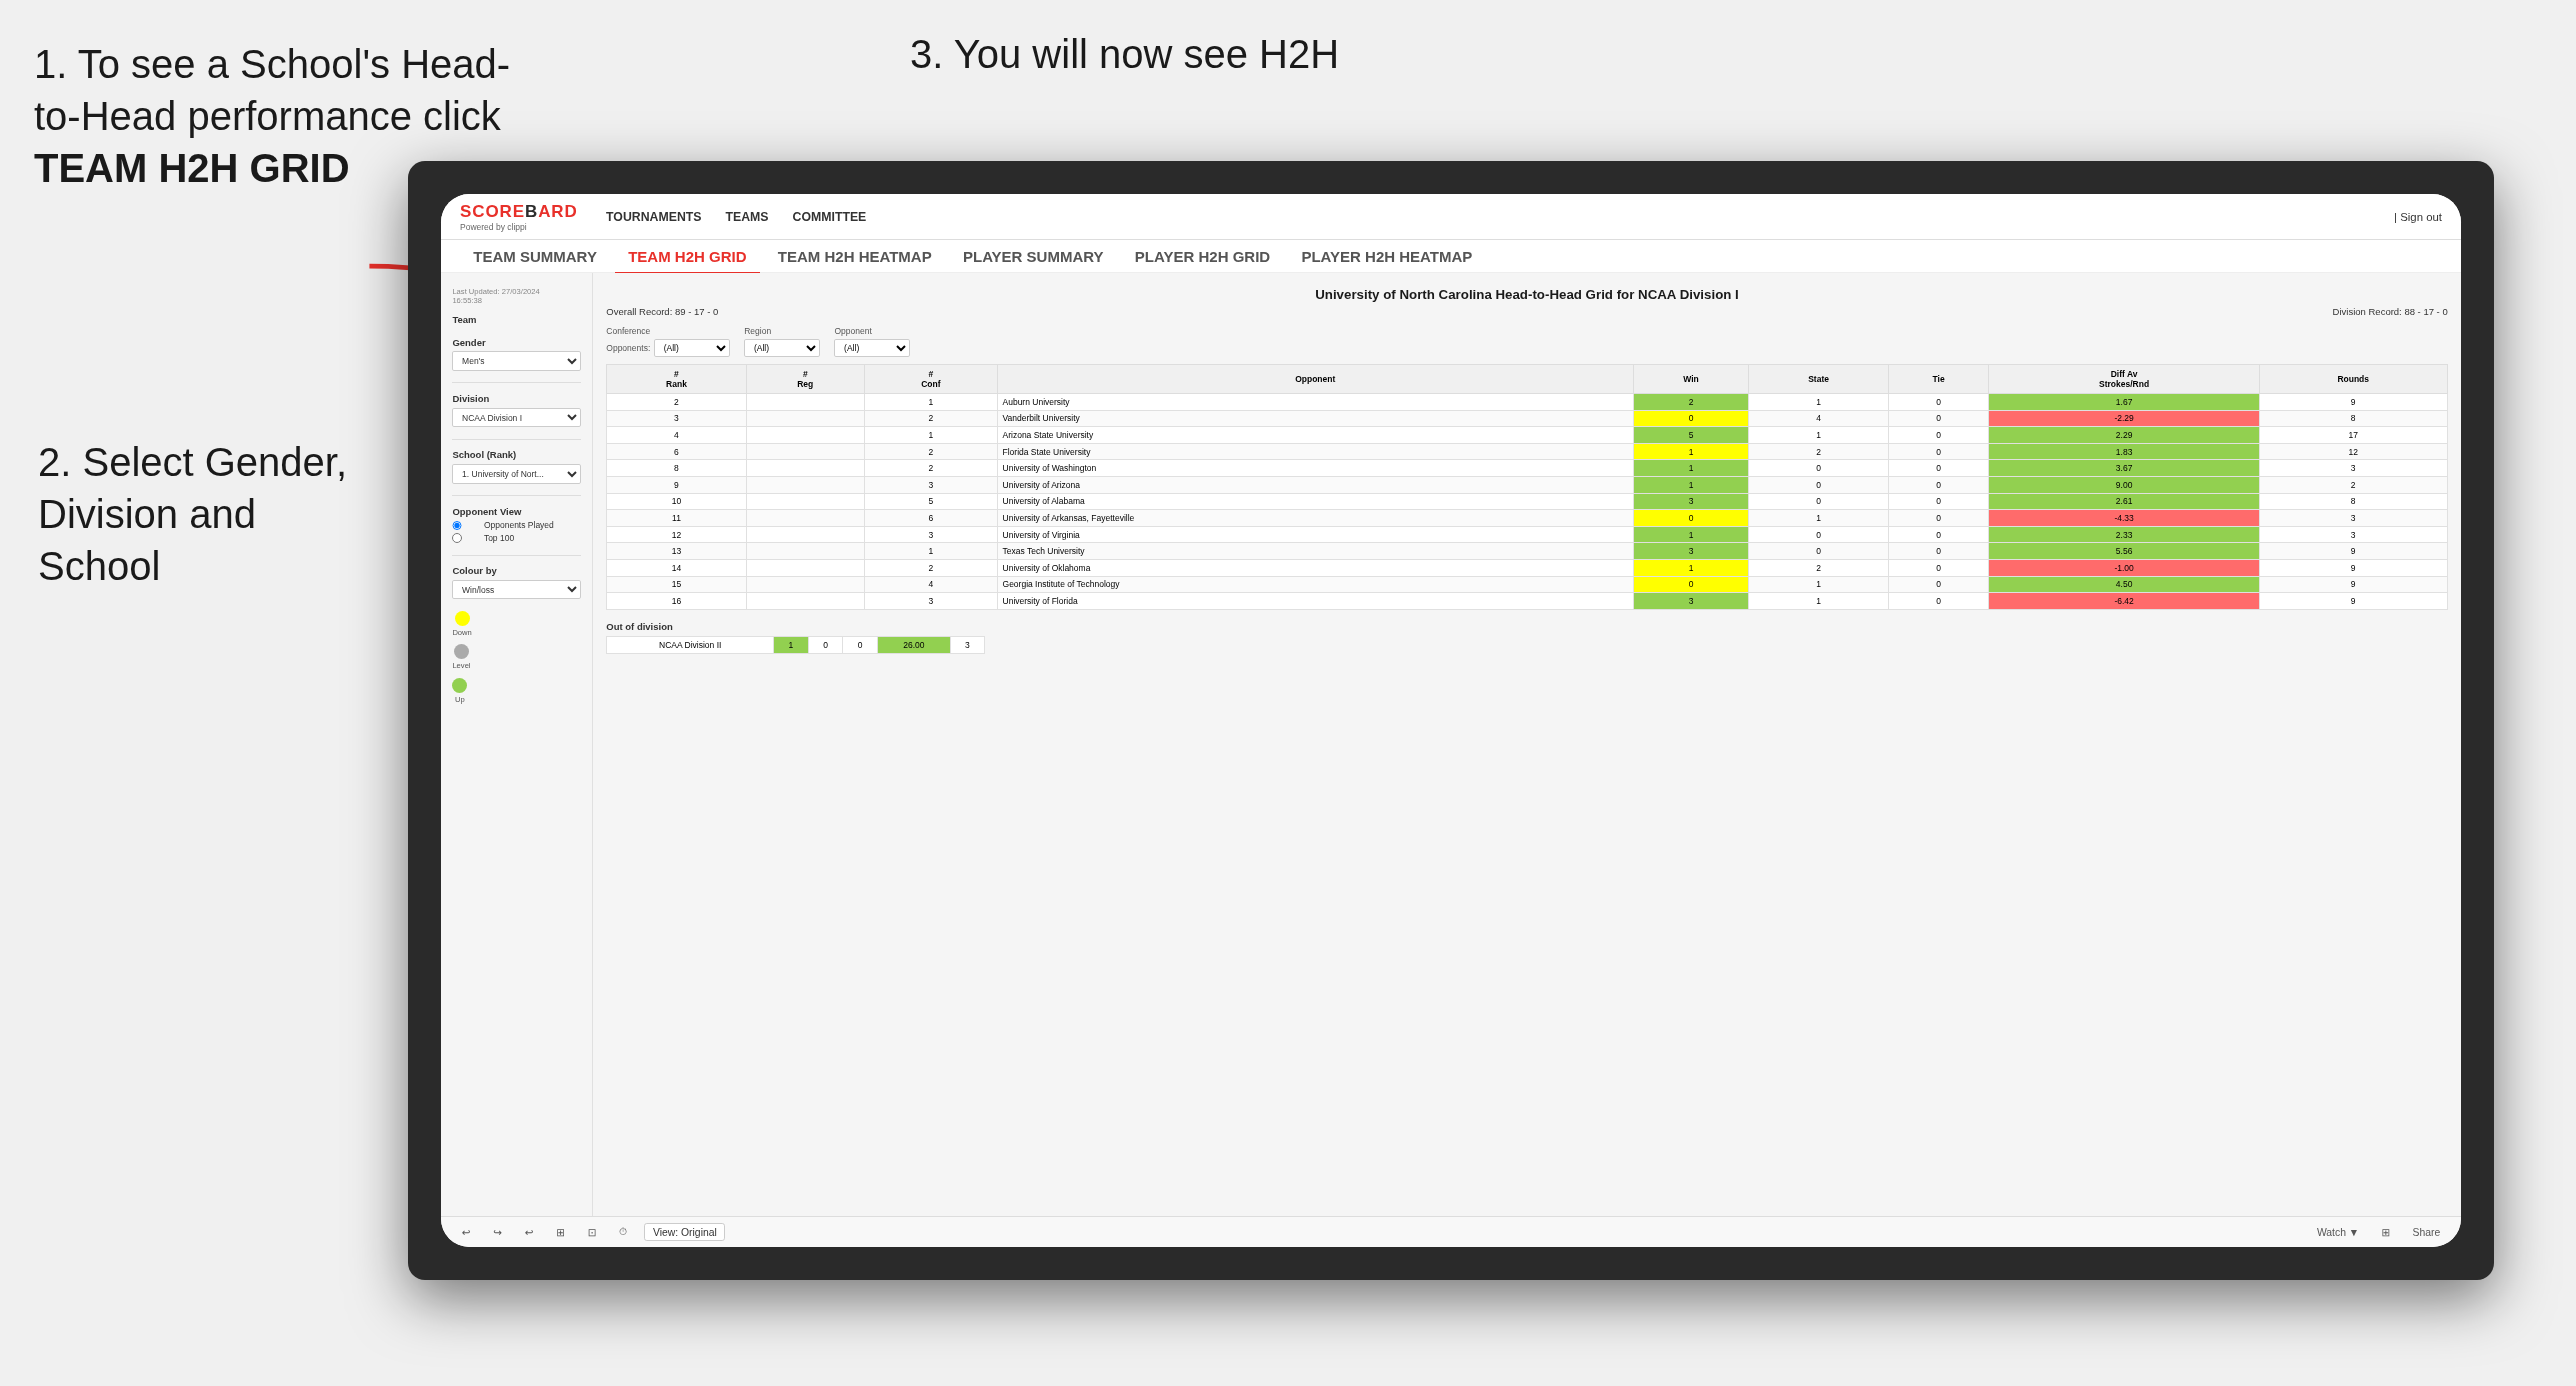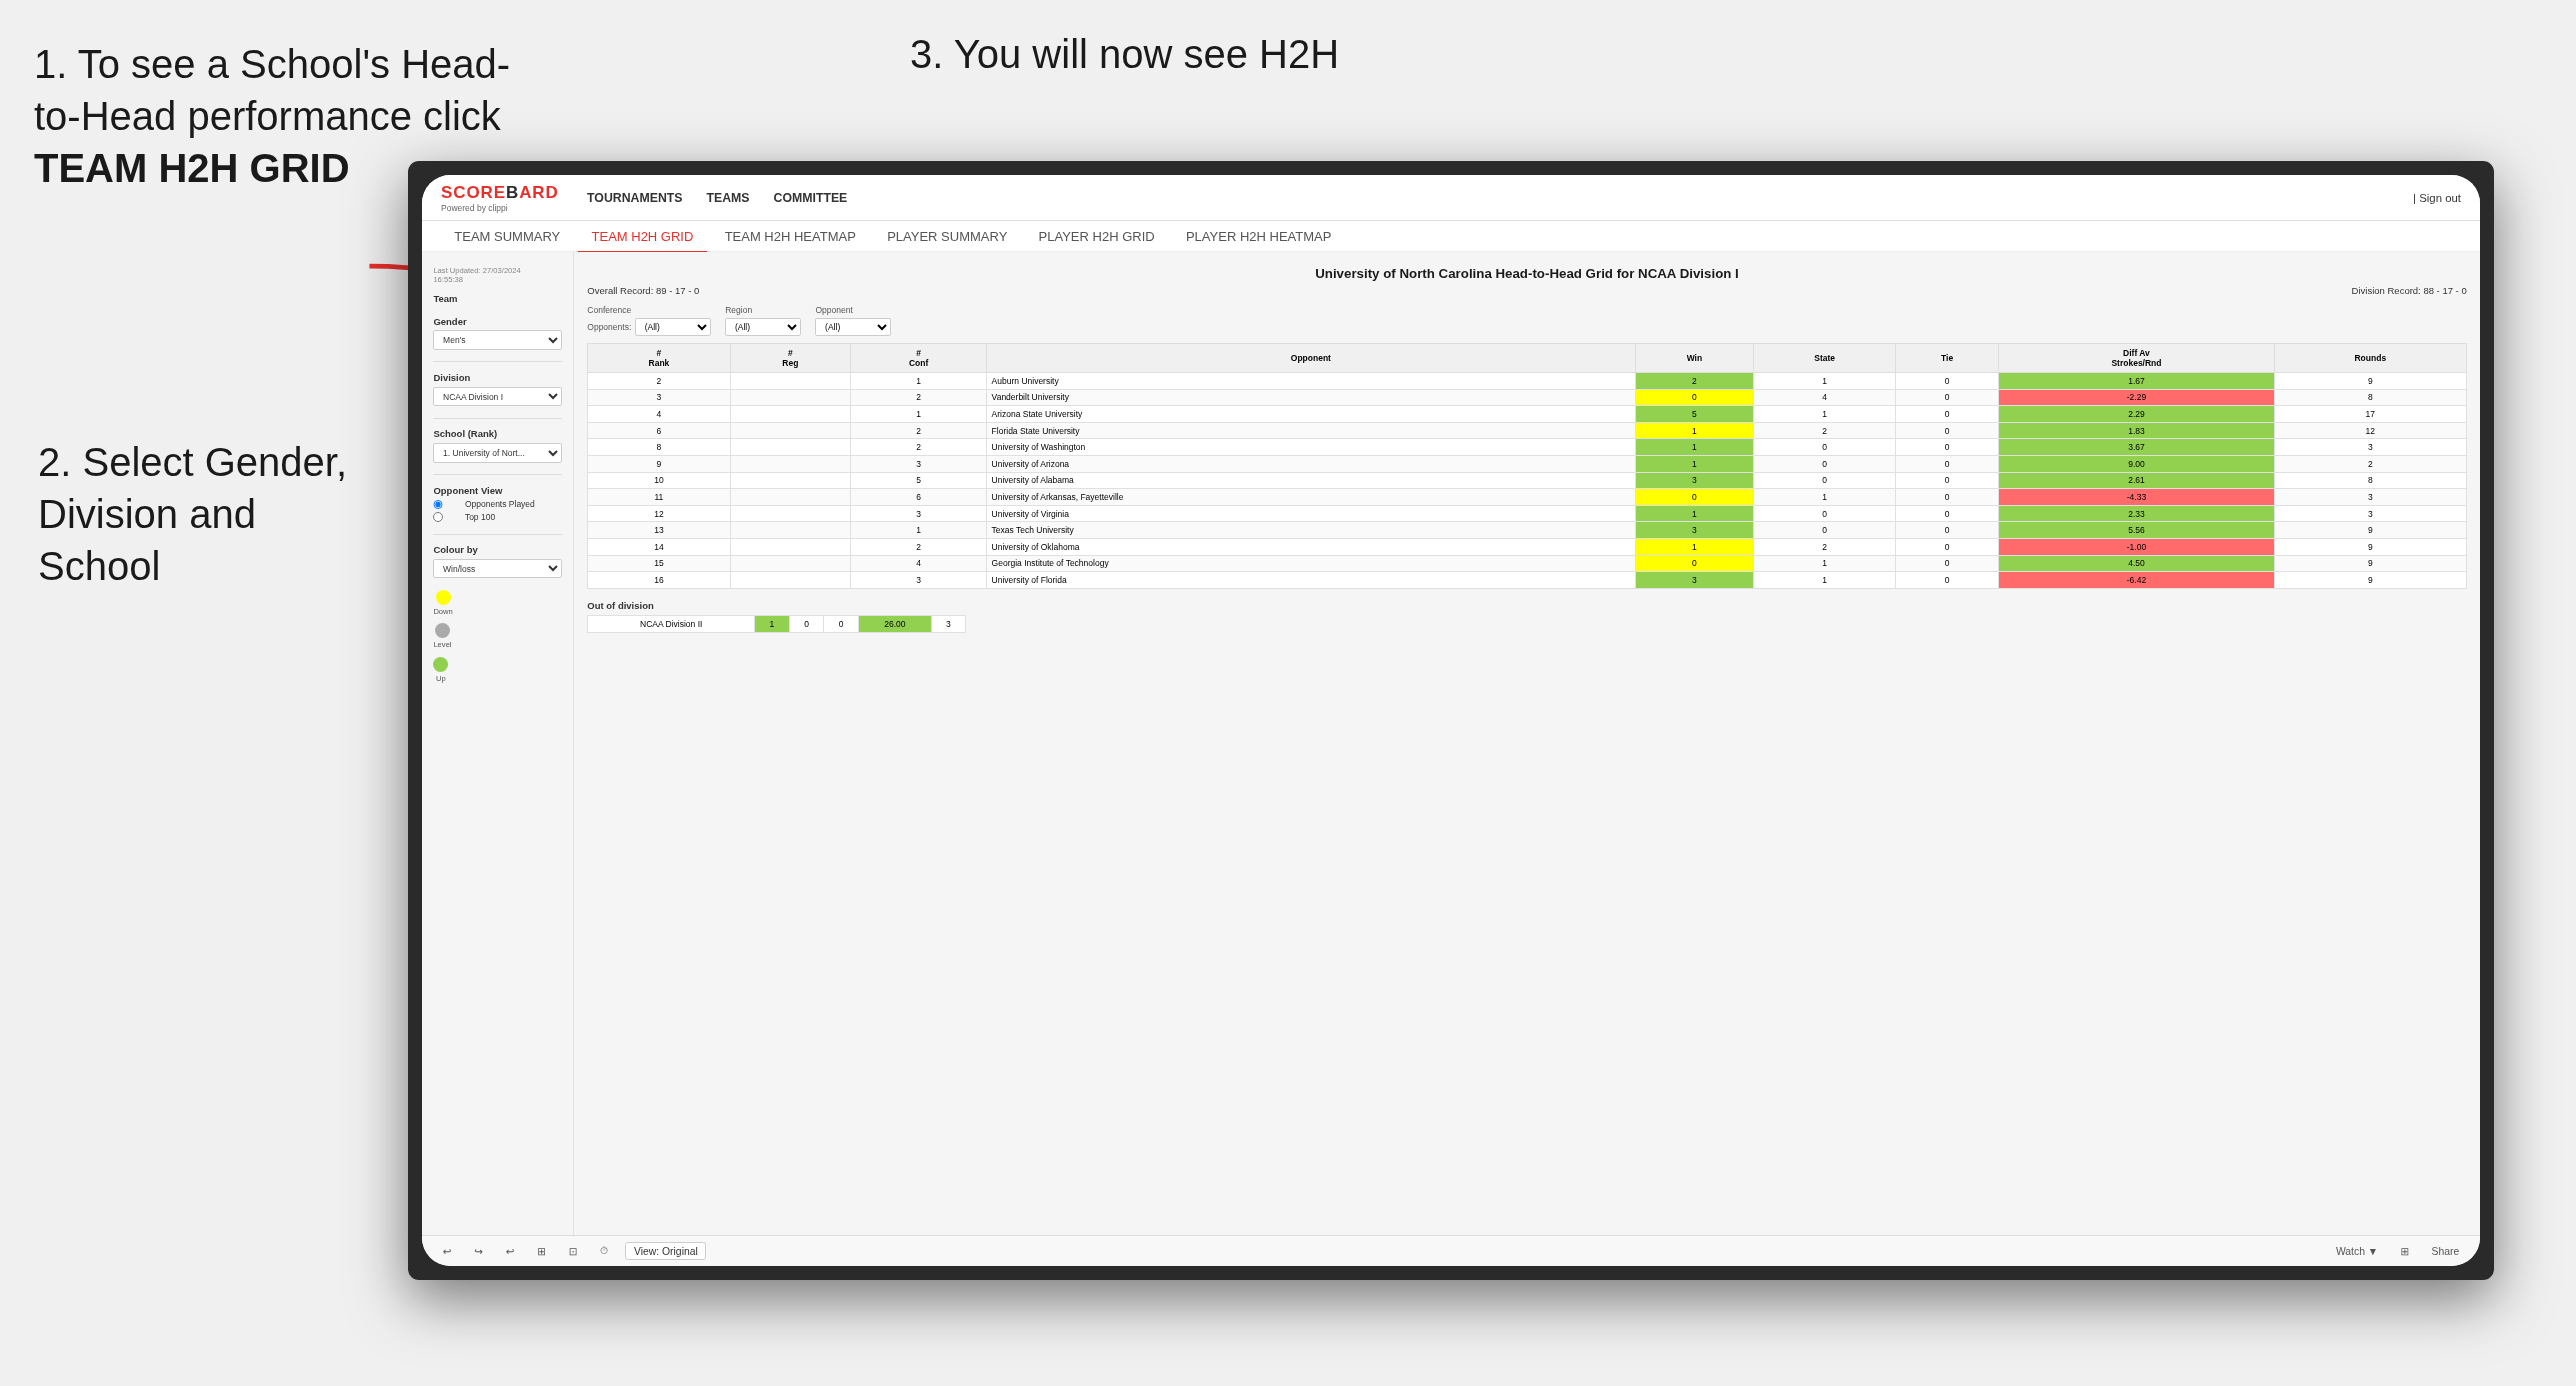--- a/index.html
+++ b/index.html
@@ -26,22 +26,22 @@
     .annotation-2 { top: 436px; left: 38px; max-width: 360px; }
 
     
     .tablet {
       position: absolute;
       top: 161px;
       left: 408px;
       width: 2086px;
       height: 1119px;
       background: #2a2a2a;
-      border-radius: 11px;
-      padding: 14px;
+      border-radius: 17px;
+      padding: 33px;
       box-shadow: 0 19px 57px rgba(0,0,0,0.5);
     }
 
     .tablet-screen {
       width: 100%;
       height: 100%;
       background: #fff;
       border-radius: 28.4px;
       overflow: hidden;
       display: flex;
@@ -101,25 +101,25 @@
     .sub-nav {
       background: #fff;
       border-bottom: 1.9px solid #eee;
       padding: 0 19px;
       display: flex;
       gap: 4.7px;
       flex-shrink: 0;
     }
 
     .sub-tab {
-      font-size: 13px;
+      font-size: 15px;
       padding: 7.6px 13.3px;
       cursor: pointer;
       color: #555;
-      font-weight: 400;
+      font-weight: 700;
       border-bottom: 2.8px solid transparent;
       margin-bottom: -1.9px;
     }
 
     .sub-tab.active {
       color: #e8302a;
       border-bottom-color: #e8302a;
     }
 
     

